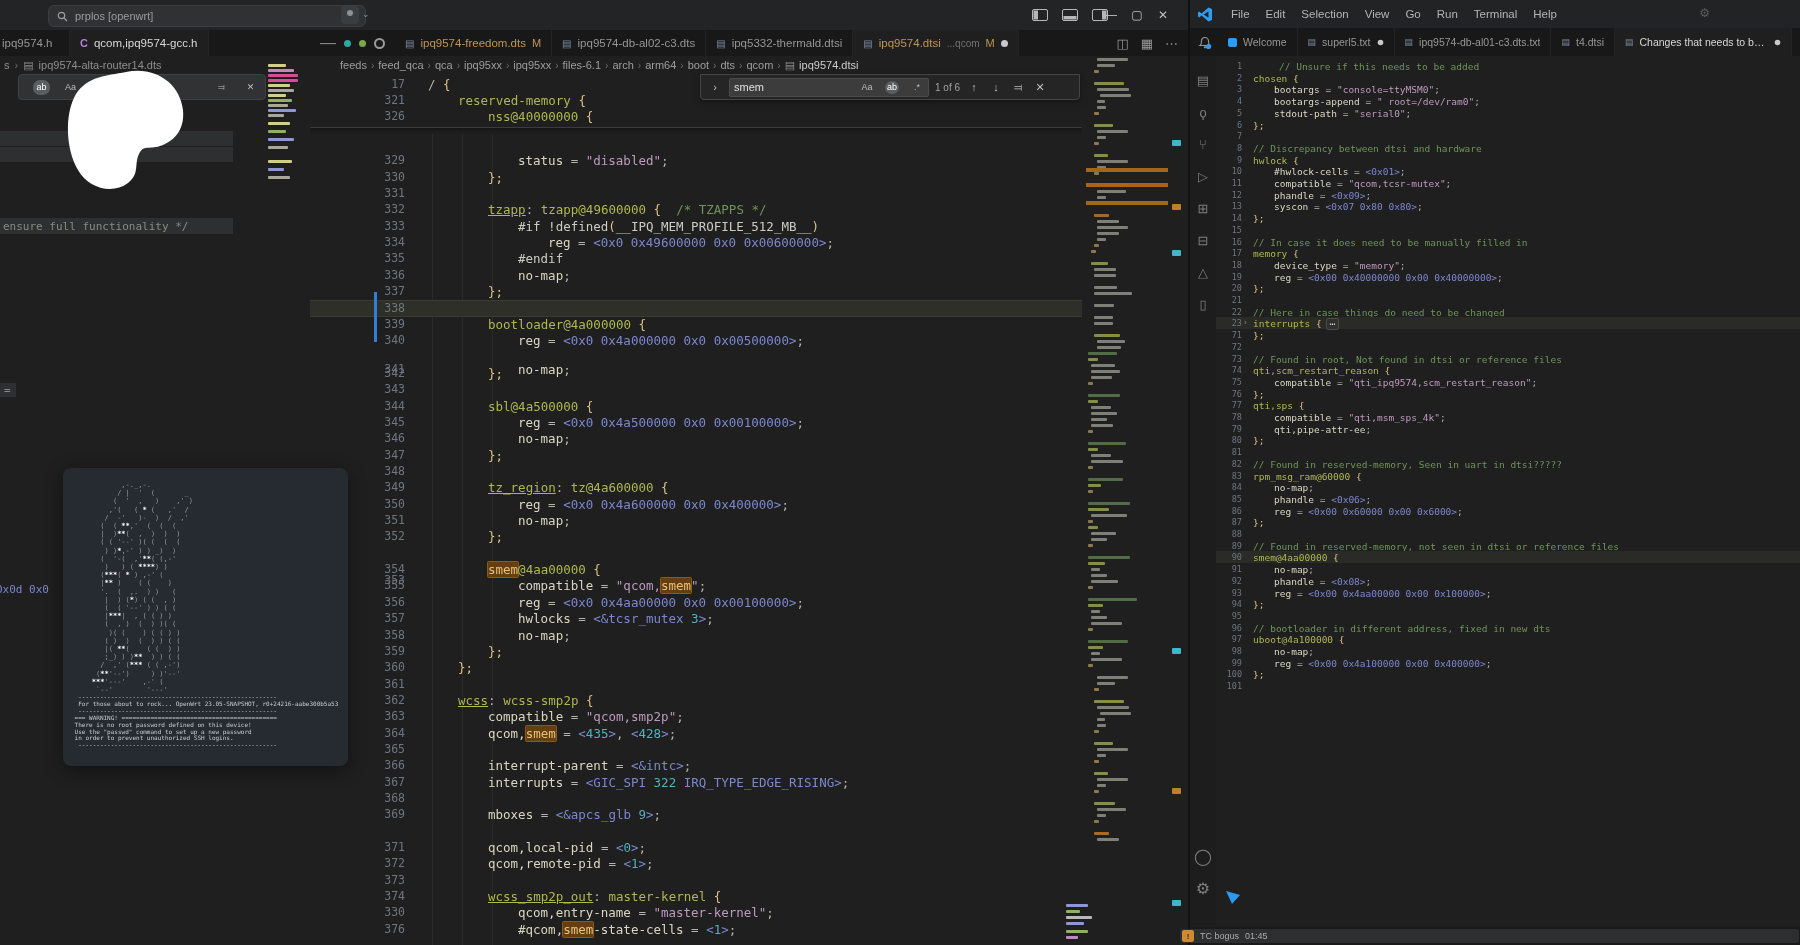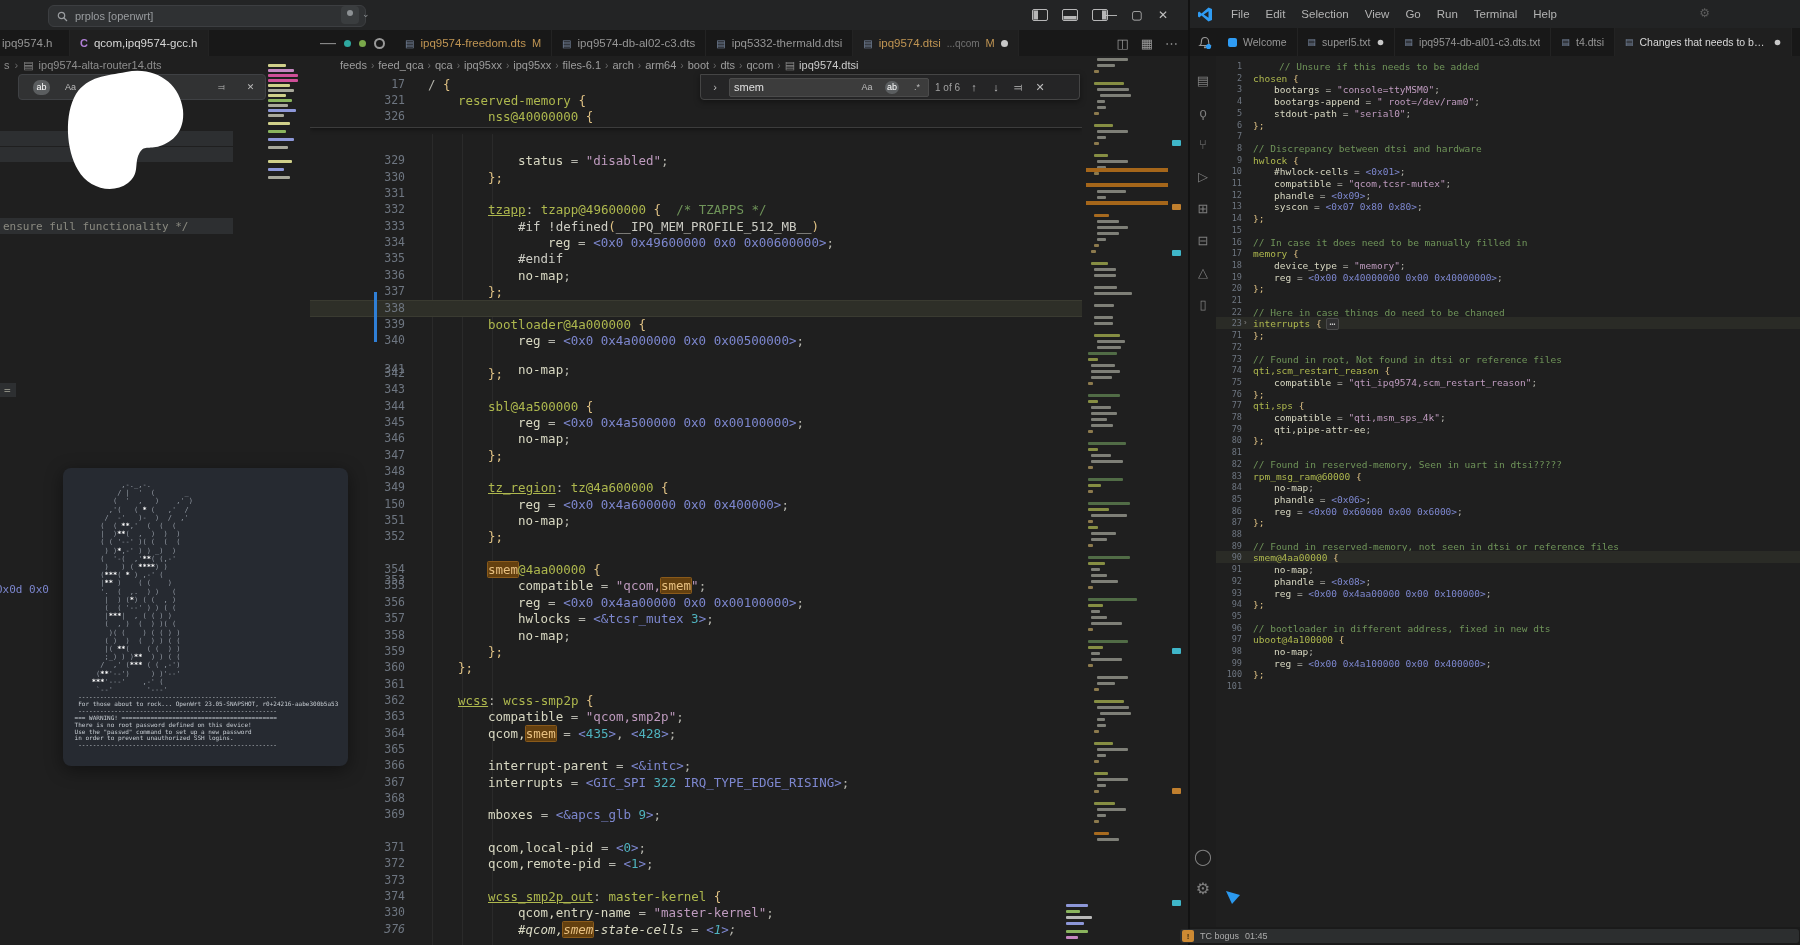--- a/index.html
+++ b/index.html
@@ -365,21 +365,21 @@
       </div>
       <div class="crow" style="top: 390px;">
         <span class="ln">348</span>
         <div class="code" style="left: 118px;"></div>
       </div>
       <div class="crow" style="top: 406.35px;">
         <span class="ln">349</span>
         <div class="code" style="left: 178px;"><span class="t-l">tz_region</span><span class="t-x">: </span><span class="t-n">tz@4a600000</span><span class="t-b"> {</span></div>
       </div>
       <div class="crow" style="top: 422.7px;">
-        <span class="ln">150</span>
+        <span class="ln">350</span>
         <div class="code" style="left: 208px;"><span class="t-p">reg</span><span class="t-x"> = </span><span class="t-v">&lt;0x0 0x4a600000 0x0 0x400000&gt;</span><span class="t-x">;</span></div>
       </div>
       <div class="crow" style="top: 439.05px;">
         <span class="ln">351</span>
         <div class="code" style="left: 208px;"><span class="t-p">no-map</span><span class="t-x">;</span></div>
       </div>
       <div class="crow" style="top: 455.4px;">
         <span class="ln">352</span>
         <div class="code" style="left: 178px;"><span class="t-b">};</span></div>
       </div>
@@ -464,21 +464,21 @@
         <div class="code" style="left: 118px;"></div>
       </div>
       <div class="crow" style="top: 815.1px;">
         <span class="ln">374</span>
         <div class="code" style="left: 178px;"><span class="t-l">wcss_smp2p_out</span><span class="t-x">: </span><span class="t-n">master-kernel</span><span class="t-b"> {</span></div>
       </div>
       <div class="crow" style="top: 831.45px;">
         <span class="ln">330</span>
         <div class="code" style="left: 208px;"><span class="t-p">qcom,entry-name</span><span class="t-x"> = </span><span class="t-s">"master-kernel"</span><span class="t-x">;</span></div>
       </div>
-      <div class="crow" style="top: 847.8px; font-style: italic;">
+      <div class="crow" style="top: 847.8px;">
         <span class="ln">376</span>
         <div class="code" style="left: 208px;"><span class="t-p">#qcom,</span><span class="t-m">smem</span><span class="t-p">-state-cells</span><span class="t-x"> = </span><span class="t-v">&lt;</span><span class="t-u">1</span><span class="t-v">&gt;</span><span class="t-x">;</span></div>
       </div>
     </div>
   <div class="abs gitbar"></div>
 
   <div class="abs findB">
     <span class="fbtn">›</span>
     <div class="inp">
       <span style="flex:1;">smem</span>

